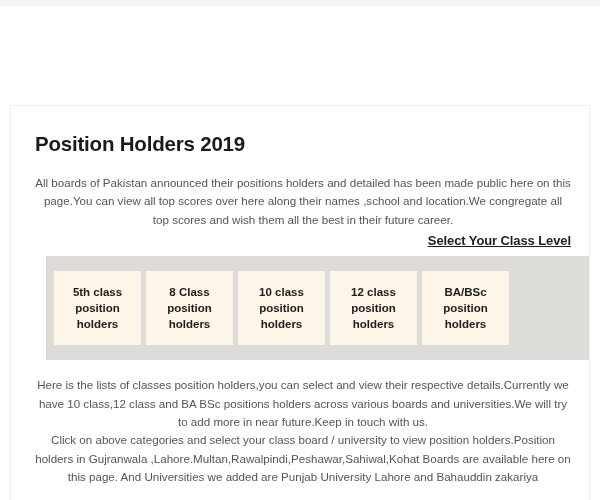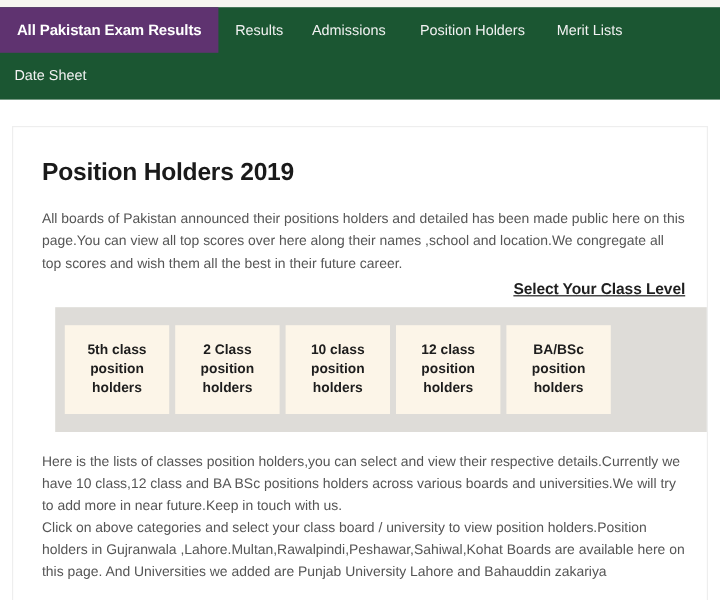--- a/index.html
+++ b/index.html
@@ -63,20 +63,21 @@
   .page-title {
     font-size:20.5px; font-weight:bold; color:#1a1a1a;
     letter-spacing:-0.2px;
     margin:4px 0 18px 6px;
   }
 
   .para {
     font-size:11.6px; line-height:18.4px; color:#555555;
     margin:0 0 0 6px;
     max-width:546px;
+    text-align:center;
   }
 
   .section-head {
     text-align:right;
     font-size:13px; font-weight:bold; color:#1f1f1f;
     text-decoration:underline;
     margin:4px 0 8px 0;
     letter-spacing:-0.1px;
   }
 
@@ -105,56 +106,41 @@
   .para-block { margin-top:10px; }
   .para-block .para + .para { margin-top:0; }
 </style>
 </head>
 <body>
 
 <div id="page">
 
   <div class="top-strip"></div>
 
-  <div class="navbar">
-
-    <div class="nav-row row1">
-      <div class="nav-brand">All Pakistan Exam Results</div>
-      <div class="nav-link n1">Results</div>
-      <div class="nav-link n2">Admissions</div>
-      <div class="nav-link n3">Position Holders</div>
-      <div class="nav-link n4">Merit Lists</div>
-    </div>
-
-    <div class="nav-row row2">
-      <div class="nav-link d1">Date Sheet</div>
-    </div>
-
-  </div>
 
   <div class="content-card">
     <div class="card-inner">
 
       <h1 class="page-title">Position Holders 2019</h1>
 
       <p class="para">All boards of Pakistan announced their positions holders and detailed has been made public here on this page.You can view all top scores over here along their names ,school and location.We congregate all top scores and wish them all the best in their future career.</p>
 
       <div class="section-head">Select Your Class Level</div>
 
       <div class="level-band">
         <div class="level-list">
 
           <div class="level-card">
             <span>5th class</span>
             <span>position</span>
             <span>holders</span>
           </div>
 
           <div class="level-card">
-            <span>2 Class</span>
+            <span>8 Class</span>
             <span>position</span>
             <span>holders</span>
           </div>
 
           <div class="level-card">
             <span>10 class</span>
             <span>position</span>
             <span>holders</span>
           </div>
 

